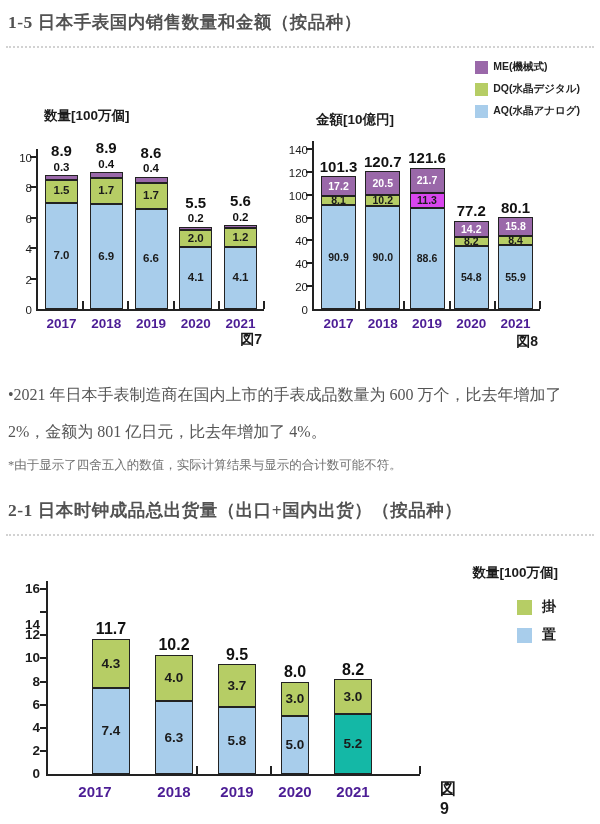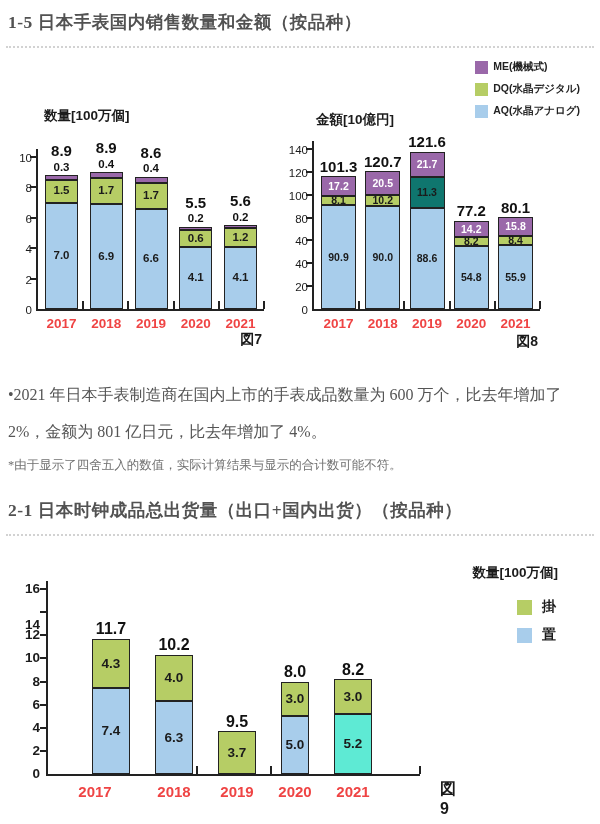--- a/index.html
+++ b/index.html
@@ -54,21 +54,21 @@
   .c0 .total-label, .c1 .total-label { font-size:15px; }
   .c2 .total-label { font-size:16px; }
   .above-label { font-weight:bold; color:#111; font-size:11.5px; line-height:1; margin:1px 0 2px; }
 
   .ytick { position:absolute; left:-8px; width:8px; height:2px; background:#222; }
   .ytick-label { position:absolute; left:-32px; width:26px; text-align:right; color:#1b1b1b; }
   .c0 .ytick-label, .c1 .ytick-label { font-size:11.5px; }
   .c2 .ytick-label { font-size:13.5px; font-weight:bold; left:-36px; width:28px; }
   .xtick { position:absolute; bottom:0; width:2px; height:8px; background:#222; transform:translateX(-50%); }
   .xtick-label { position:absolute; left:50%; transform:translateX(-50%); font-weight:bold;
-                 color:#ef4444; white-space:nowrap; }
+                 color:#4c1d95; white-space:nowrap; }
   .c0 .xtick-label, .c1 .xtick-label { bottom:-22px; font-size:13.5px; }
   .c2 .xtick-label { bottom:-26px; font-size:15px; }
 
   .fig-caption { position:absolute; font-weight:bold; color:#1a1a1a; font-size:14px; }
   .c0 .fig-caption { right:0; top:224px; }
   .c1 .fig-caption { right:0; top:222px; }
   .c2 .fig-caption { left:432px; top:198px; font-size:16px; }
 
   .body-text { font-family:"Liberation Serif", serif; font-size:16px; color:#555;
                line-height:37px; margin:18px 8px 0 8px; }
@@ -154,21 +154,21 @@
               <div class="seg" style="height: 100.32px; background: rgb(168, 205, 235);">
                 <span style="color: rgb(27, 27, 27);">6.6</span>
               </div>
               <div class="xtick-label">2019</div>
             </div>
             <div class="bar-col" style="width: 33px;">
               <div class="total-label">5.5</div>
               <div class="above-label">0.2</div>
               <div class="seg" style="height: 3.04px; background: rgb(154, 104, 169);"></div>
               <div class="seg" style="height: 16.72px; background: rgb(182, 205, 101);">
-                <span style="color: rgb(27, 27, 27);">0.6</span>
+                <span style="color: rgb(27, 27, 27);">2.0</span>
               </div>
               <div class="seg" style="height: 62.32px; background: rgb(168, 205, 235);">
                 <span style="color: rgb(27, 27, 27);">4.1</span>
               </div>
               <div class="xtick-label">2020</div>
             </div>
             <div class="bar-col" style="width: 33px;">
               <div class="total-label">5.6</div>
               <div class="above-label">0.2</div>
               <div class="seg" style="height: 3.04px; background: rgb(154, 104, 169);"></div>
@@ -233,21 +233,21 @@
               <div class="seg" style="height: 102.857px; background: rgb(168, 205, 235);">
                 <span style="color: rgb(27, 27, 27);">90.0</span>
               </div>
               <div class="xtick-label">2018</div>
             </div>
             <div class="bar-col" style="width: 35px;">
               <div class="total-label">121.6</div>
               <div class="seg" style="height: 24.8px; background: rgb(154, 104, 169);">
                 <span style="color: rgb(255, 255, 255);">21.7</span>
               </div>
-              <div class="seg" style="height: 31px; background: #0f766e;">
+              <div class="seg" style="height: 15px; background: #d946ef;">
                 <span style="color: rgb(27, 27, 27);">11.3</span>
               </div>
               <div class="seg" style="height: 101.257px; background: rgb(168, 205, 235);">
                 <span style="color: rgb(27, 27, 27);">88.6</span>
               </div>
               <div class="xtick-label">2019</div>
             </div>
             <div class="bar-col" style="width: 35px;">
               <div class="total-label">77.2</div>
               <div class="seg" style="height: 16.2286px; background: rgb(154, 104, 169);">
@@ -345,38 +345,41 @@
               <div class="seg" style="height: 72.8438px; background: rgb(168, 205, 235);">
                 <span style="color: rgb(27, 27, 27);">6.3</span>
               </div>
               <div class="xtick-label">2018</div>
             </div>
             <div class="bar-col" style="width: 38px;">
               <div class="total-label">9.5</div>
               <div class="seg" style="height: 42.7812px; background: rgb(182, 205, 101);">
                 <span style="color: rgb(27, 27, 27);">3.7</span>
               </div>
+              <div class="seg" style="height: 67.0625px; background: rgb(168, 205, 235);">
+                <span style="color: rgb(27, 27, 27);">5.8</span>
+              </div>
               <div class="xtick-label">2019</div>
             </div>
             <div class="bar-col" style="width: 28px;">
               <div class="total-label">8.0</div>
               <div class="seg" style="height: 34.6875px; background: rgb(182, 205, 101);">
                 <span style="color: rgb(27, 27, 27);">3.0</span>
               </div>
               <div class="seg" style="height: 57.8125px; background: rgb(168, 205, 235);">
                 <span style="color: rgb(27, 27, 27);">5.0</span>
               </div>
               <div class="xtick-label">2020</div>
             </div>
             <div class="bar-col" style="width: 38px;">
               <div class="total-label">8.2</div>
               <div class="seg" style="height: 34.6875px; background: rgb(182, 205, 101);">
                 <span style="color: rgb(27, 27, 27);">3.0</span>
               </div>
-              <div class="seg" style="height: 60.125px; background: #5eead4;">
+              <div class="seg" style="height: 60.125px; background: #14b8a6;">
                 <span style="color: rgb(27, 27, 27);">5.2</span>
               </div>
               <div class="xtick-label">2021</div>
             </div>
           </div>
         </div>
       <div class="fig-caption">図9</div>
     </div>
 
   </div>

